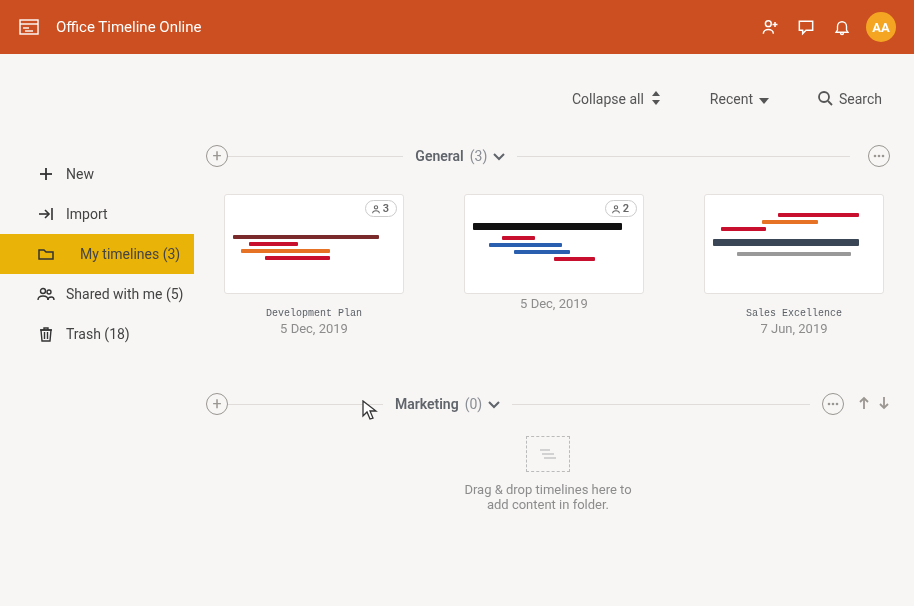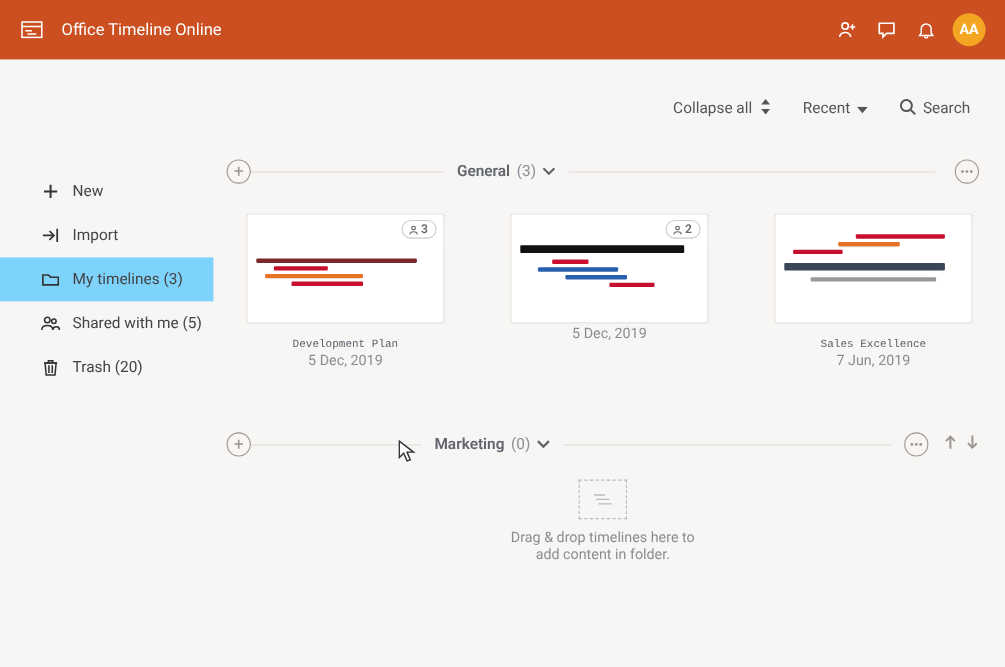--- a/index.html
+++ b/index.html
@@ -50,21 +50,22 @@
   .sidebar-item {
     height: 40px;
     display: flex;
     align-items: center;
     padding-left: 36px;
     cursor: pointer;
     font-size: 14px;
     color: #444;
   }
   .sidebar-item.active {
-    background: #7dd3fc;
+    background: #eab308;
+    gap: 14px;
   }
   .sidebar-item .sicon {
     width: 20px;
     margin-right: 10px;
     display:flex;align-items:center;justify-content:center;
     color:#444;
   }
   .content {
     flex: 1;
     padding: 28px 24px 0 12px;
@@ -74,21 +75,21 @@
     display: flex;
     justify-content: flex-end;
     align-items: center;
     gap: 28px;
     padding-right: 8px;
     color: #555;
     font-size: 14px;
     height: 34px;
   }
   .toolbar .tool {
-    display:flex; align-items:center; gap:6px; cursor:pointer;
+    display:flex; align-items:center; gap:6px; cursor:pointer;margin-left:20px;
   }
   .folder-section { margin-top: 30px; }
   .folder-header {
     position: relative;
     display: flex;
     align-items: center;
     height: 20px;
   }
   .folder-header .line {
     position:absolute; left:20px; right:40px; top:50%; height:1px;
@@ -231,21 +232,21 @@
     <div class="sidebar-item">
       <span class="sicon">
         <svg width="14" height="16" viewBox="0 0 14 16" fill="none" stroke="#333" stroke-width="1.4">
             <path d="M2 4h10l-1 11H3z"></path>
             <line x1="1" y1="4" x2="13" y2="4"></line>
             <path d="M5 4V2h4v2"></path>
             <line x1="5.5" y1="6" x2="5.5" y2="13"></line>
             <line x1="8.5" y1="6" x2="8.5" y2="13"></line>
           </svg>
       </span>
-      <span>Trash (20)</span>
+      <span>Trash (18)</span>
     </div>
   </div>
 
   <div class="content">
 
     <div class="toolbar">
       <div class="tool">
         <span>Collapse all</span>
         <span>
           <svg width="12" height="14" viewBox="0 0 12 14" fill="#555">

